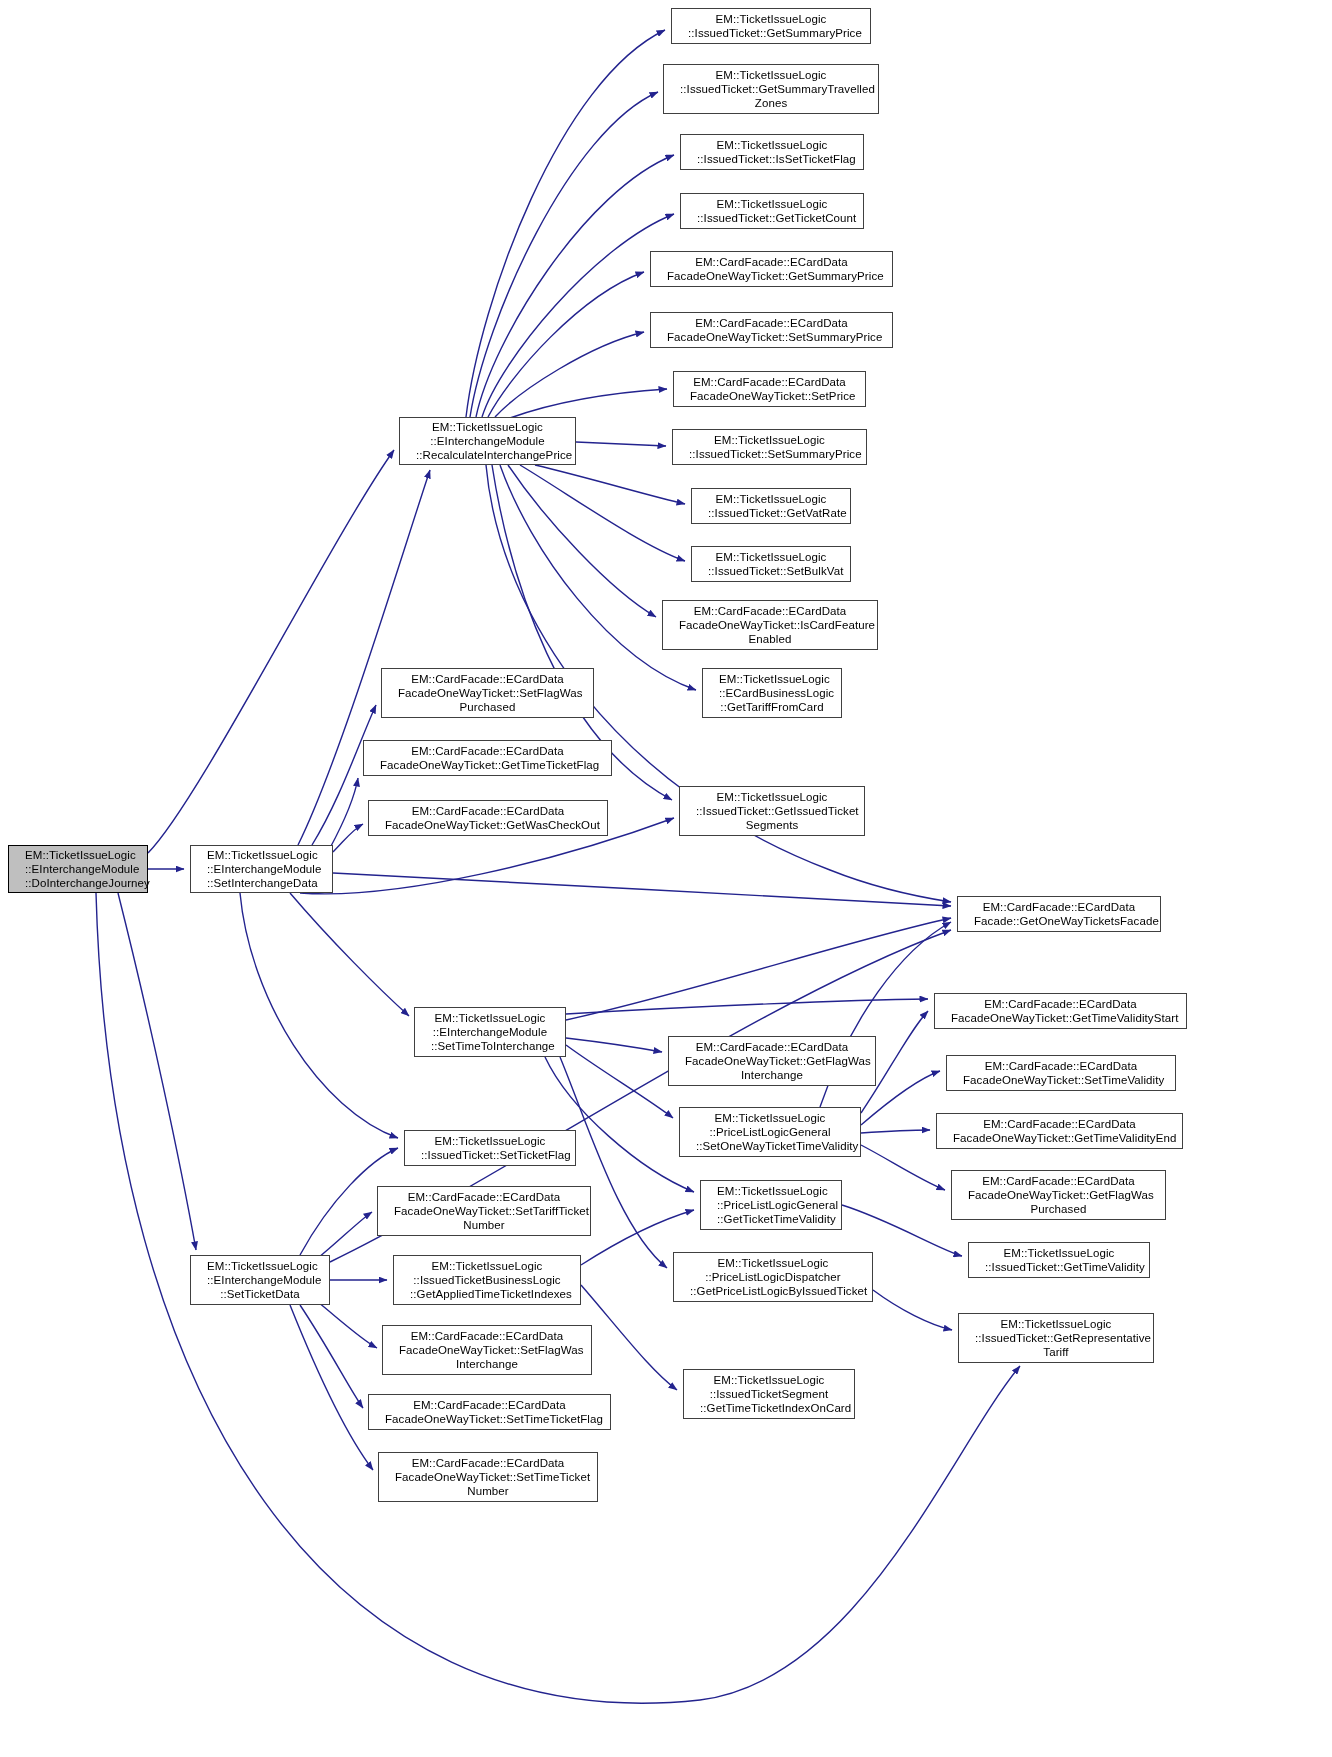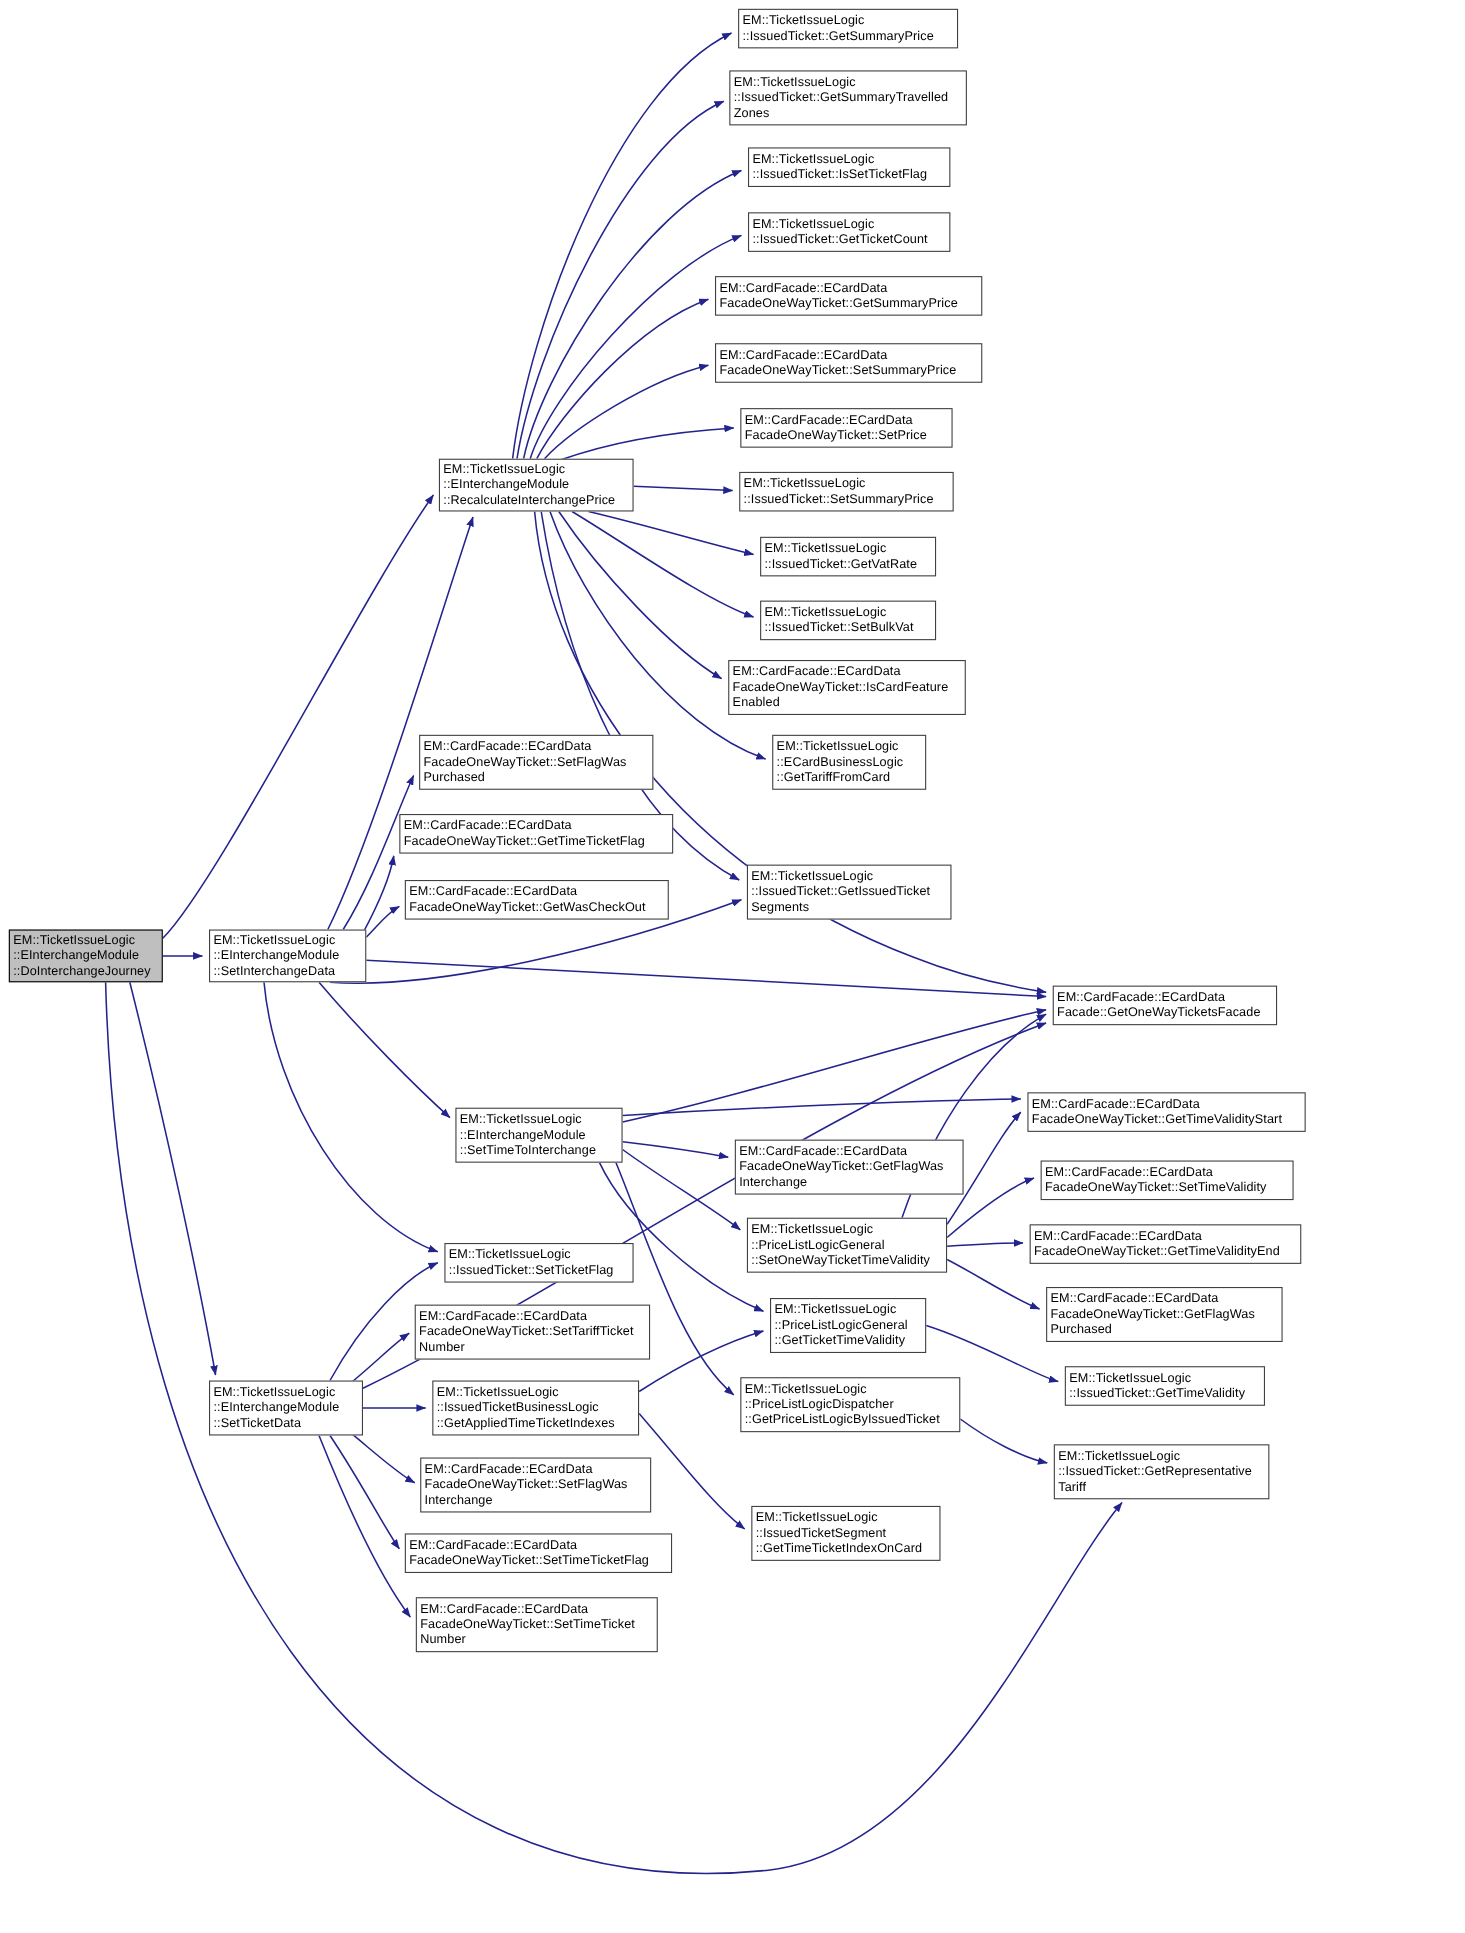--- a/index.html
+++ b/index.html
@@ -25,24 +25,25 @@
   }
   .node {
     position: absolute;
     box-sizing: border-box;
     border: 1px solid #404040;
     background: #ffffff;
     color: #000000;
     display: flex;
     align-items: center;
     justify-content: center;
+    text-align: center;
     font-size: 11.5px;
     line-height: 14.2px;
     letter-spacing: 0.1px;
-    padding: 1px 3px;
+    padding: 1px 16px;
     white-space: pre-line;
     cursor: pointer;
   }
   .node.root {
     background: #bfbfbf;
     border-color: #000000;
   }
   .node-label {
     display: block;
     width: 100%;

